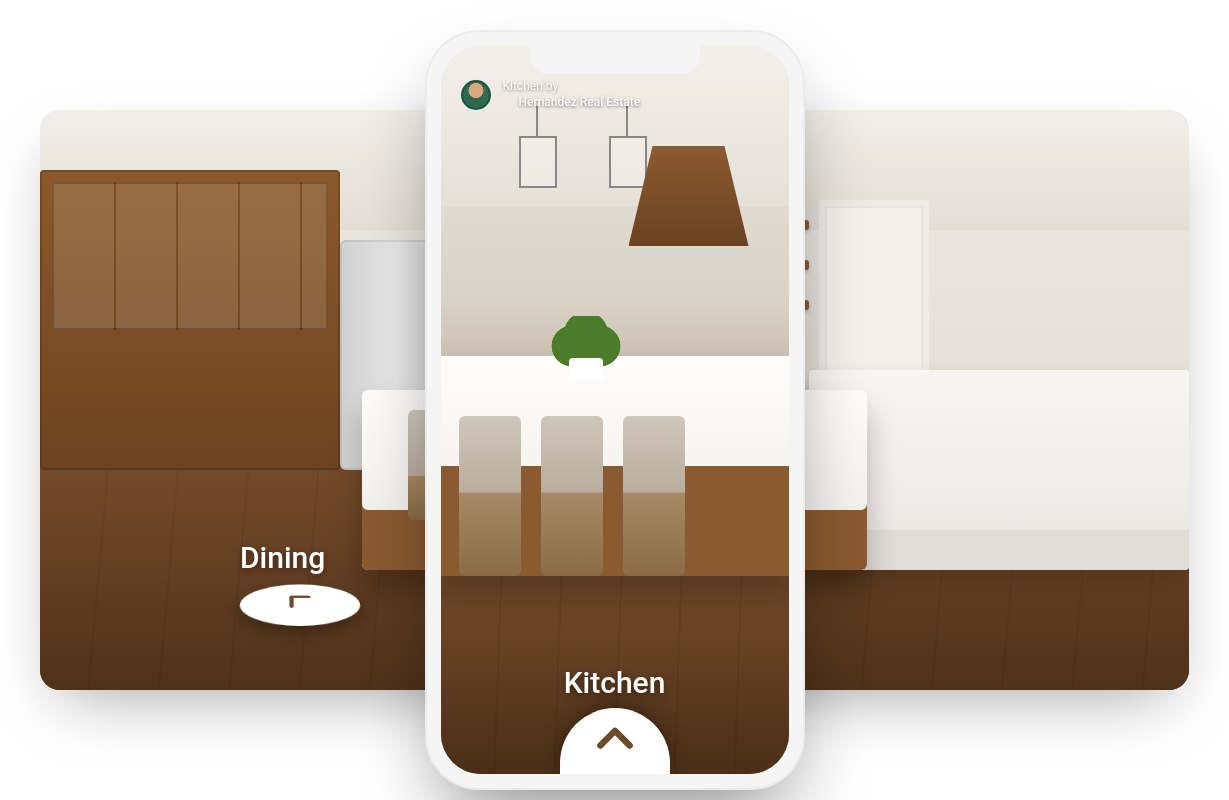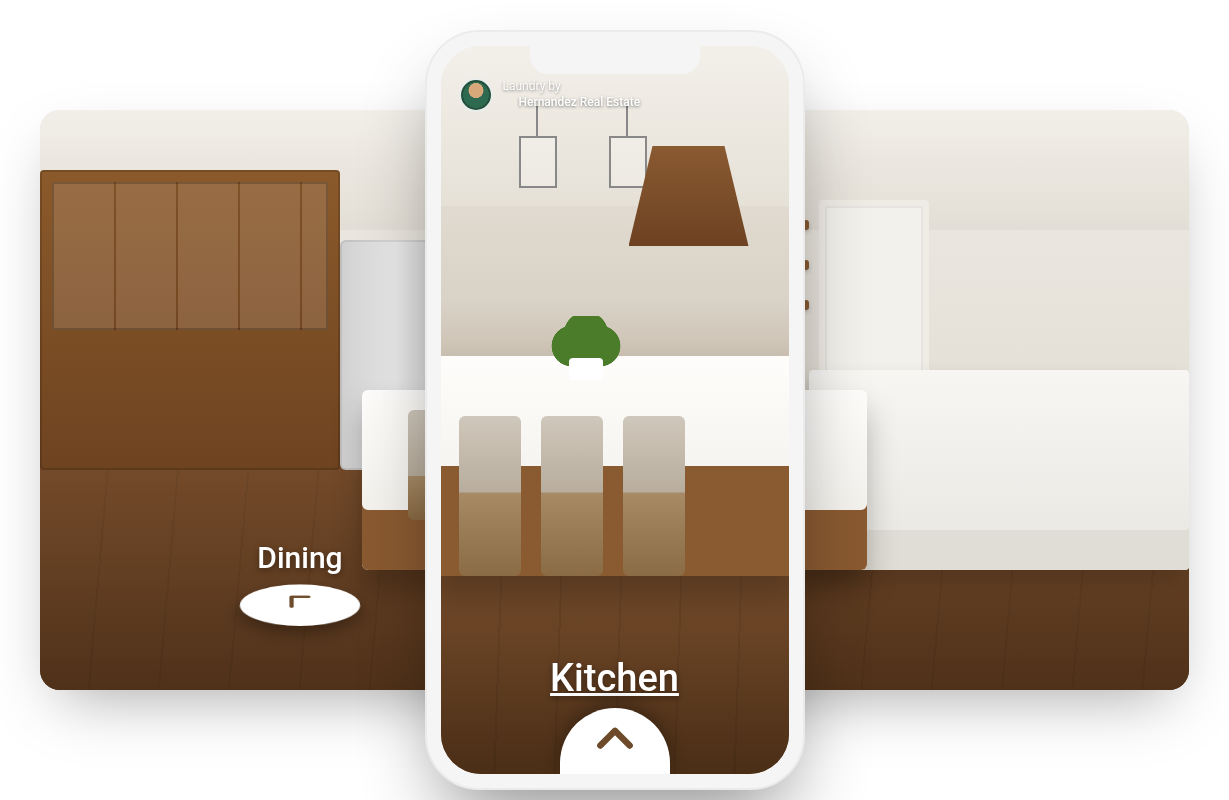--- a/index.html
+++ b/index.html
@@ -65,21 +65,21 @@
     background:
       linear-gradient(#cfc7bb,#b8ad9d) top/100% 60% no-repeat,
       linear-gradient(#a78b66,#8a6b44) bottom/100% 40% no-repeat;
     border-radius:6px;
   }
   .stool.s1{ left:32%; } .stool.s2{ left:40%; } .stool.s3{ left:48%; }
 
   
   .room-nav {
     position:absolute;
-    display:flex; flex-direction:column; align-items:center; gap:2px;
+    display:flex; flex-direction:column; gap:2px;
     color:#fff; font-weight:500; font-size:30px;
     text-shadow:0 2px 6px rgba(0,0,0,0.4);
   }
   .room-nav.left  { left:200px; top:430px; }
   .room-nav.right { right:170px; top:430px; }
   .ellipse-btn {
     width:120px; height:54px; border-radius:50%;
     background:#fff; display:flex; align-items:center; justify-content:center;
     box-shadow:0 8px 18px rgba(0,0,0,0.35);
     cursor:pointer;
@@ -155,23 +155,22 @@
   .creator .line2{font-weight:500;padding-left:16px;}
 
   
   .phone-nav {
     position:absolute; left:0; right:0; bottom:0;
     display:flex; flex-direction:column; align-items:center; gap:8px;
     padding-bottom:0;
     z-index:6;
   }
   .phone-nav .label {
-    color:#fff; font-size:38px; font-weight:500;
+    color:#fff; font-size:30px; font-weight:500;
     text-shadow:0 2px 6px rgba(0,0,0,0.4);
-    text-decoration:underline;
   }
   .forward-btn {
     width:110px; height:66px;
     background:#fff; border-top-left-radius:60px; border-top-right-radius:60px;
     display:flex; align-items:flex-start; justify-content:center;
     padding-top:10px;
     box-shadow:0 -6px 18px rgba(0,0,0,0.3);
     cursor:pointer;
   }
   .forward-btn svg{width:44px;height:44px;}
@@ -225,21 +224,21 @@
       <div class="floor2"></div>
       <div class="island2"></div>
       <div class="plant"></div>
       <div class="stool2 a"></div>
       <div class="stool2 b"></div>
       <div class="stool2 c"></div>
 
       <div class="creator">
         <div class="avatar"></div>
         <div>
-          <div class="line1">Laundry by</div>
+          <div class="line1">Kitchen by</div>
           <div class="line2">Hernandez Real Estate</div>
         </div>
       </div>
 
       <div class="phone-nav">
         <span class="label">Kitchen</span>
         <div class="forward-btn">
           <span>
             <svg viewBox="0 0 24 24" fill="none" stroke="#6c4a2a" stroke-width="3.5" stroke-linecap="round" stroke-linejoin="round">
               <polyline points="4 15 12 7 20 15"></polyline>

